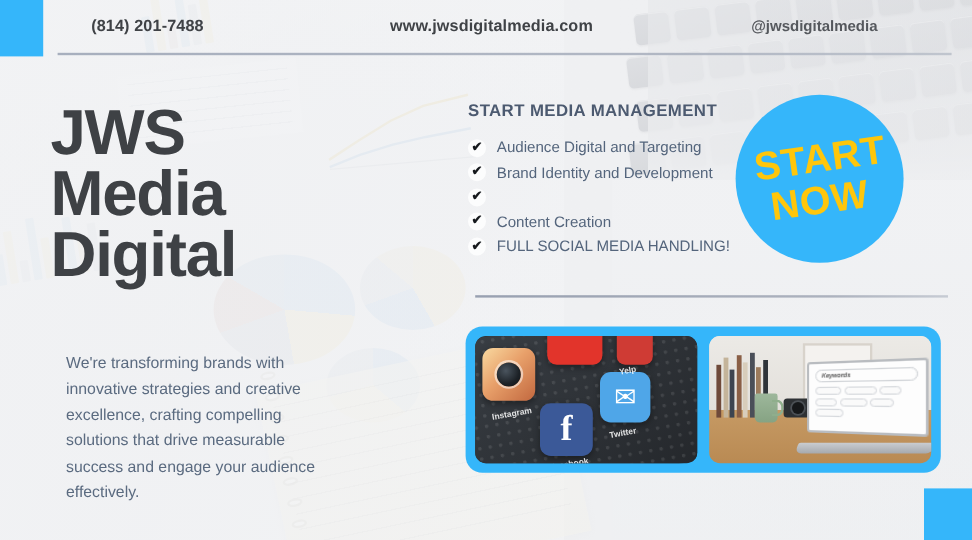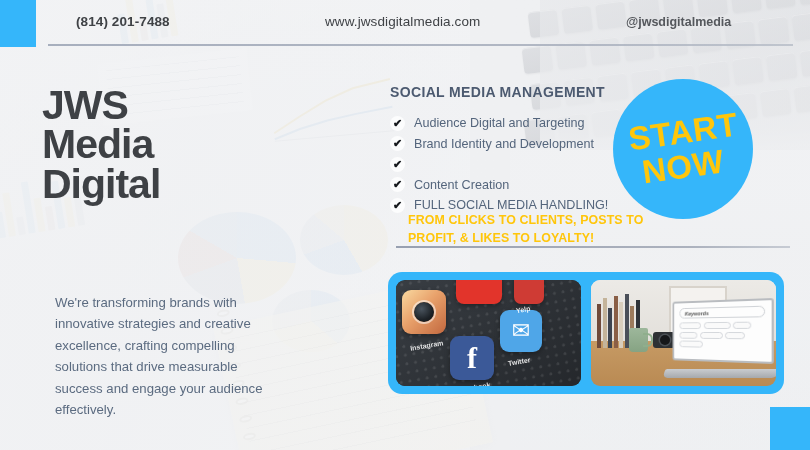--- a/index.html
+++ b/index.html
@@ -91,29 +91,29 @@
     background:linear-gradient(90deg, rgba(240,241,243,.82) 0%, rgba(240,241,243,.72) 45%, rgba(240,241,243,.55) 100%);
   }
 
   
   .corner-tl { position:absolute; left:0; top:0; width:36px; height:47px; background:#35b6fa; }
   .corner-br { position:absolute; right:0; bottom:0; width:40px; height:43px; background:#35b6fa; }
 
   
   .header { position:absolute; left:0; top:0; width:776px; height:52px; }
   .hdr-phone { position:absolute; left:76px; top:14px; font-size:13.5px; font-weight:700; color:#3f4246; letter-spacing:.1px; }
-  .hdr-site  { position:absolute; left:325px; top:14px; font-size:13.5px; font-weight:400; color:#3f4246; letter-spacing:.1px; }
+  .hdr-site  { position:absolute; left:325px; top:14px; font-size:13.5px; font-weight:700; color:#3f4246; letter-spacing:.1px; }
   .hdr-handle{ position:absolute; left:626px; top:15px; font-size:12.5px; font-weight:600; color:#55585d; }
   .hdr-rule  { position:absolute; left:48px; top:44px; width:745px; height:2px;
                background:linear-gradient(90deg,#9aa3b4 0%,#a7aebc 70%,#b9bfc9 100%); opacity:.85; }
 
   
   .brand {
     position:absolute; left:42px; top:86px; width:300px;
-    font-size:41px; line-height:.96; font-weight:700; color:#3e4145; letter-spacing:-1px;
+    font-size:53px; line-height:.96; font-weight:700; color:#3e4145; letter-spacing:-1px;
   }
   .brand span { display:block; }
   .blurb {
     position:absolute; left:55px; top:292px; width:222px;
     font-size:13.2px; line-height:1.62; color:#5b6b80;
   }
 
   
   .smm-title {
     position:absolute; left:390px; top:84px;
@@ -329,21 +329,21 @@
   </div>
 
   <div class="brand">
     <span>JWS</span>
     <span>Media</span>
     <span>Digital</span>
   </div>
 
   <div class="blurb">We're transforming brands with innovative strategies and creative excellence, crafting compelling solutions that drive measurable success and engage your audience effectively.</div>
 
-  <div class="smm-title">SOCIAL MEDIA MANAGEMENT</div>
+  <div class="smm-title">START MEDIA MANAGEMENT</div>
 
   <div class="checklist">
     <div class="check-item">
       <span class="check-mark">✔</span>
       <span class="check-label">Audience Digital and Targeting</span>
     </div>
     <div class="check-item">
       <span class="check-mark">✔</span>
       <span class="check-label">Brand Identity and Development</span>
     </div>
@@ -353,21 +353,20 @@
     <div class="check-item">
       <span class="check-mark">✔</span>
       <span class="check-label">Content Creation</span>
     </div>
     <div class="check-item">
       <span class="check-mark">✔</span>
       <span class="check-label">FULL SOCIAL MEDIA HANDLING!</span>
     </div>
   </div>
 
-  <div class="tagline">FROM CLICKS TO CLIENTS, POSTS TO PROFIT, &amp; LIKES TO LOYALTY!</div>
   <div class="tag-rule"></div>
 
   <div class="badge">
     <span>START</span>
     <span>NOW</span>
   </div>
 
   <div class="photo-panel">
 
     <div class="photo ph-social">

